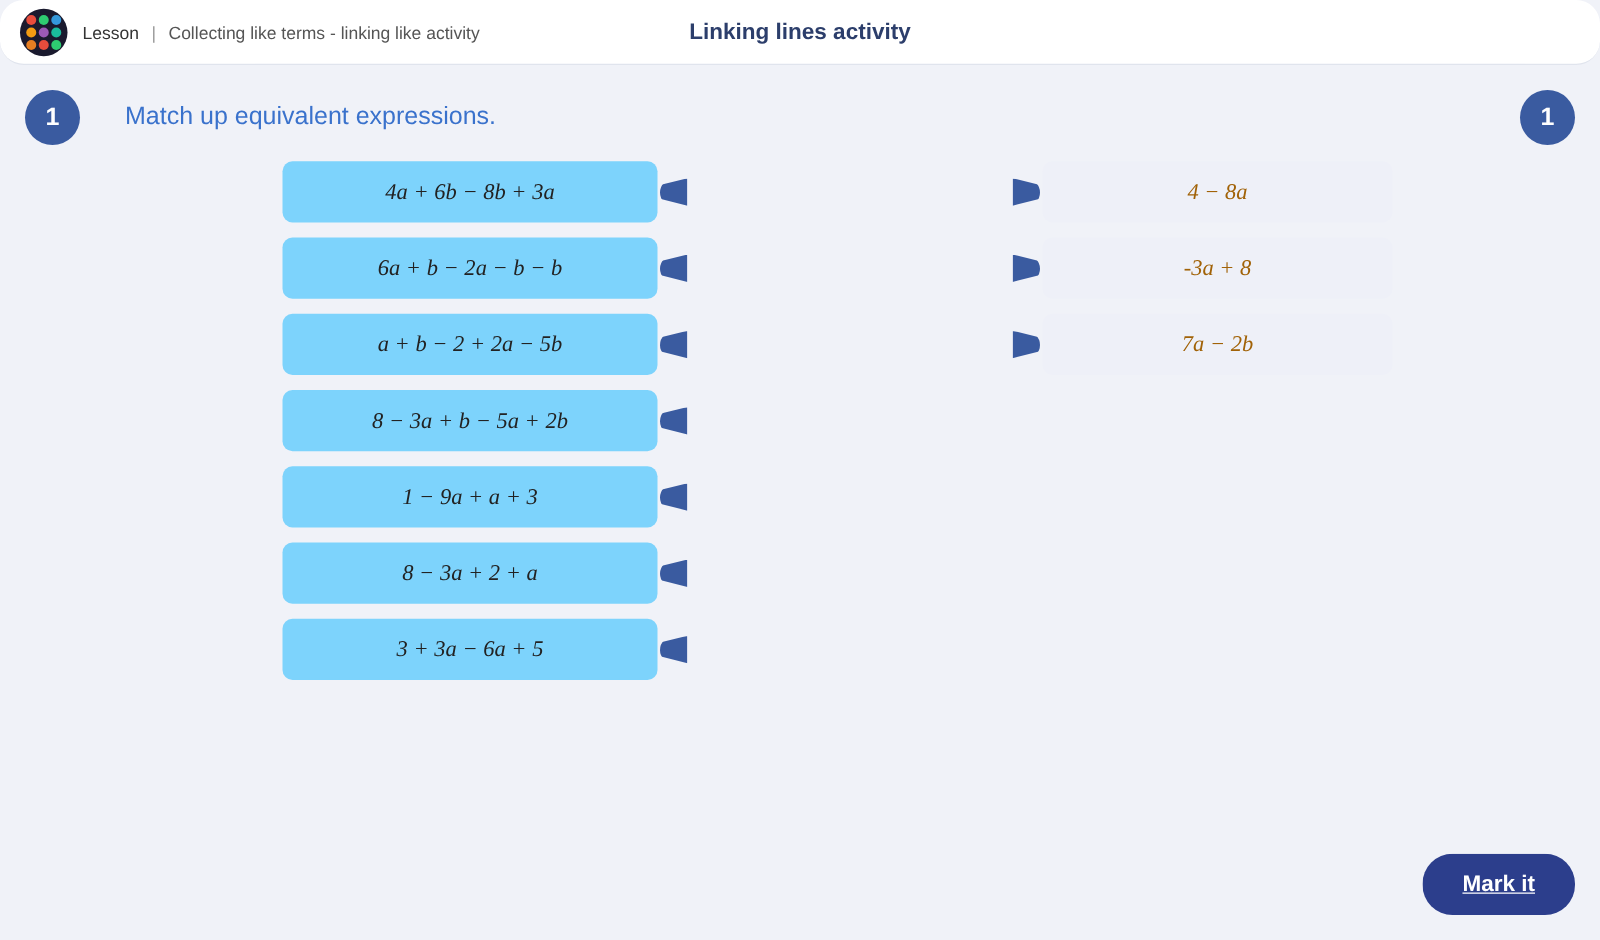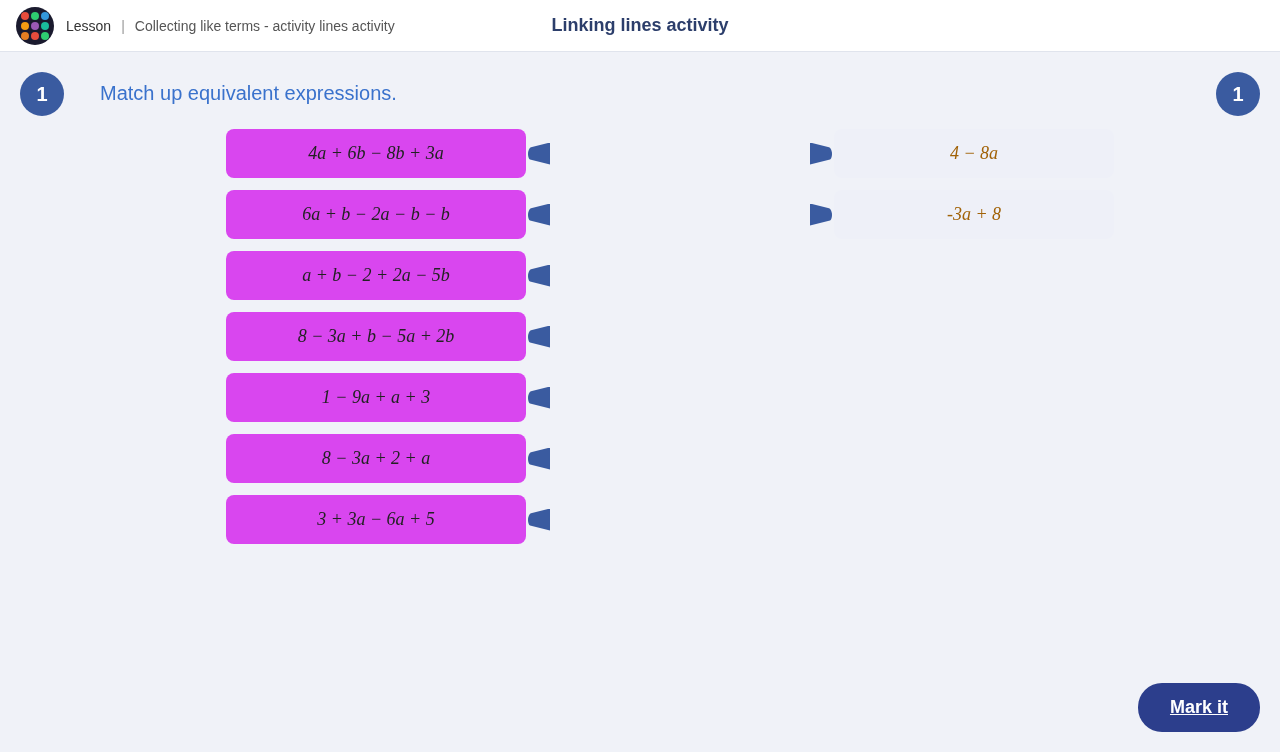--- a/index.html
+++ b/index.html
@@ -13,20 +13,21 @@
     }
 
     .header {
       background: white;
       height: 52px;
       display: flex;
       align-items: center;
       padding: 0 16px;
       border-bottom: 1px solid #e0e4ed;
       position: relative;
+      border-radius: 19px;
     }
 
     .header-logo {
       width: 38px;
       height: 38px;
       border-radius: 50%;
       background: #1a1a2e;
       display: flex;
       align-items: center;
       justify-content: center;
@@ -140,21 +141,21 @@
       max-width: 400px;
       margin-left: auto;
     }
 
     .expr-row {
       display: flex;
       align-items: center;
     }
 
     .expr-box-left {
-      background: #d946ef;
+      background: #7dd3fc;
       border-radius: 8px;
       padding: 14px 28px;
       font-size: 18px;
       font-style: italic;
       color: #222;
       min-width: 300px;
       text-align: center;
       position: relative;
     }
 
@@ -219,21 +220,21 @@
       <div class="dot" style="background:#9b59b6;"></div>
       <div class="dot" style="background:#1abc9c;"></div>
       <div class="dot" style="background:#e67e22;"></div>
       <div class="dot" style="background:#e74c3c;"></div>
       <div class="dot" style="background:#2ecc71;"></div>
     </div>
   </div>
   <div class="header-nav">
     <span class="header-lesson">Lesson</span>
     <span class="header-separator">|</span>
-    <span class="header-breadcrumb">Collecting like terms - activity lines activity</span>
+    <span class="header-breadcrumb">Collecting like terms - linking like activity</span>
   </div>
   <div class="header-title-center">Linking lines activity</div>
 </div>
 
 <div class="main-content" style="position:relative; min-height:690px;">
 
   <div class="question-number-badge">1</div>
 
   <div class="question-number-badge" style="left:auto; right:20px; top:20px; position:absolute;">1</div>
 
@@ -289,19 +290,23 @@
 
 
 
 
       <div class="expr-row">
         <div class="connector-left"></div>
         <div class="expr-box-right">-3<i>a</i> + 8</div>
       </div>
 
 
+      <div class="expr-row">
+        <div class="connector-left"></div>
+        <div class="expr-box-right">7<i>a</i> − 2<i>b</i></div>
+      </div>
 
     </div>
   </div>
 
   <button class="mark-it-btn" style="position:fixed; bottom:20px; right:20px;">Mark it</button>
 
 </div>
 
 </body></html>

